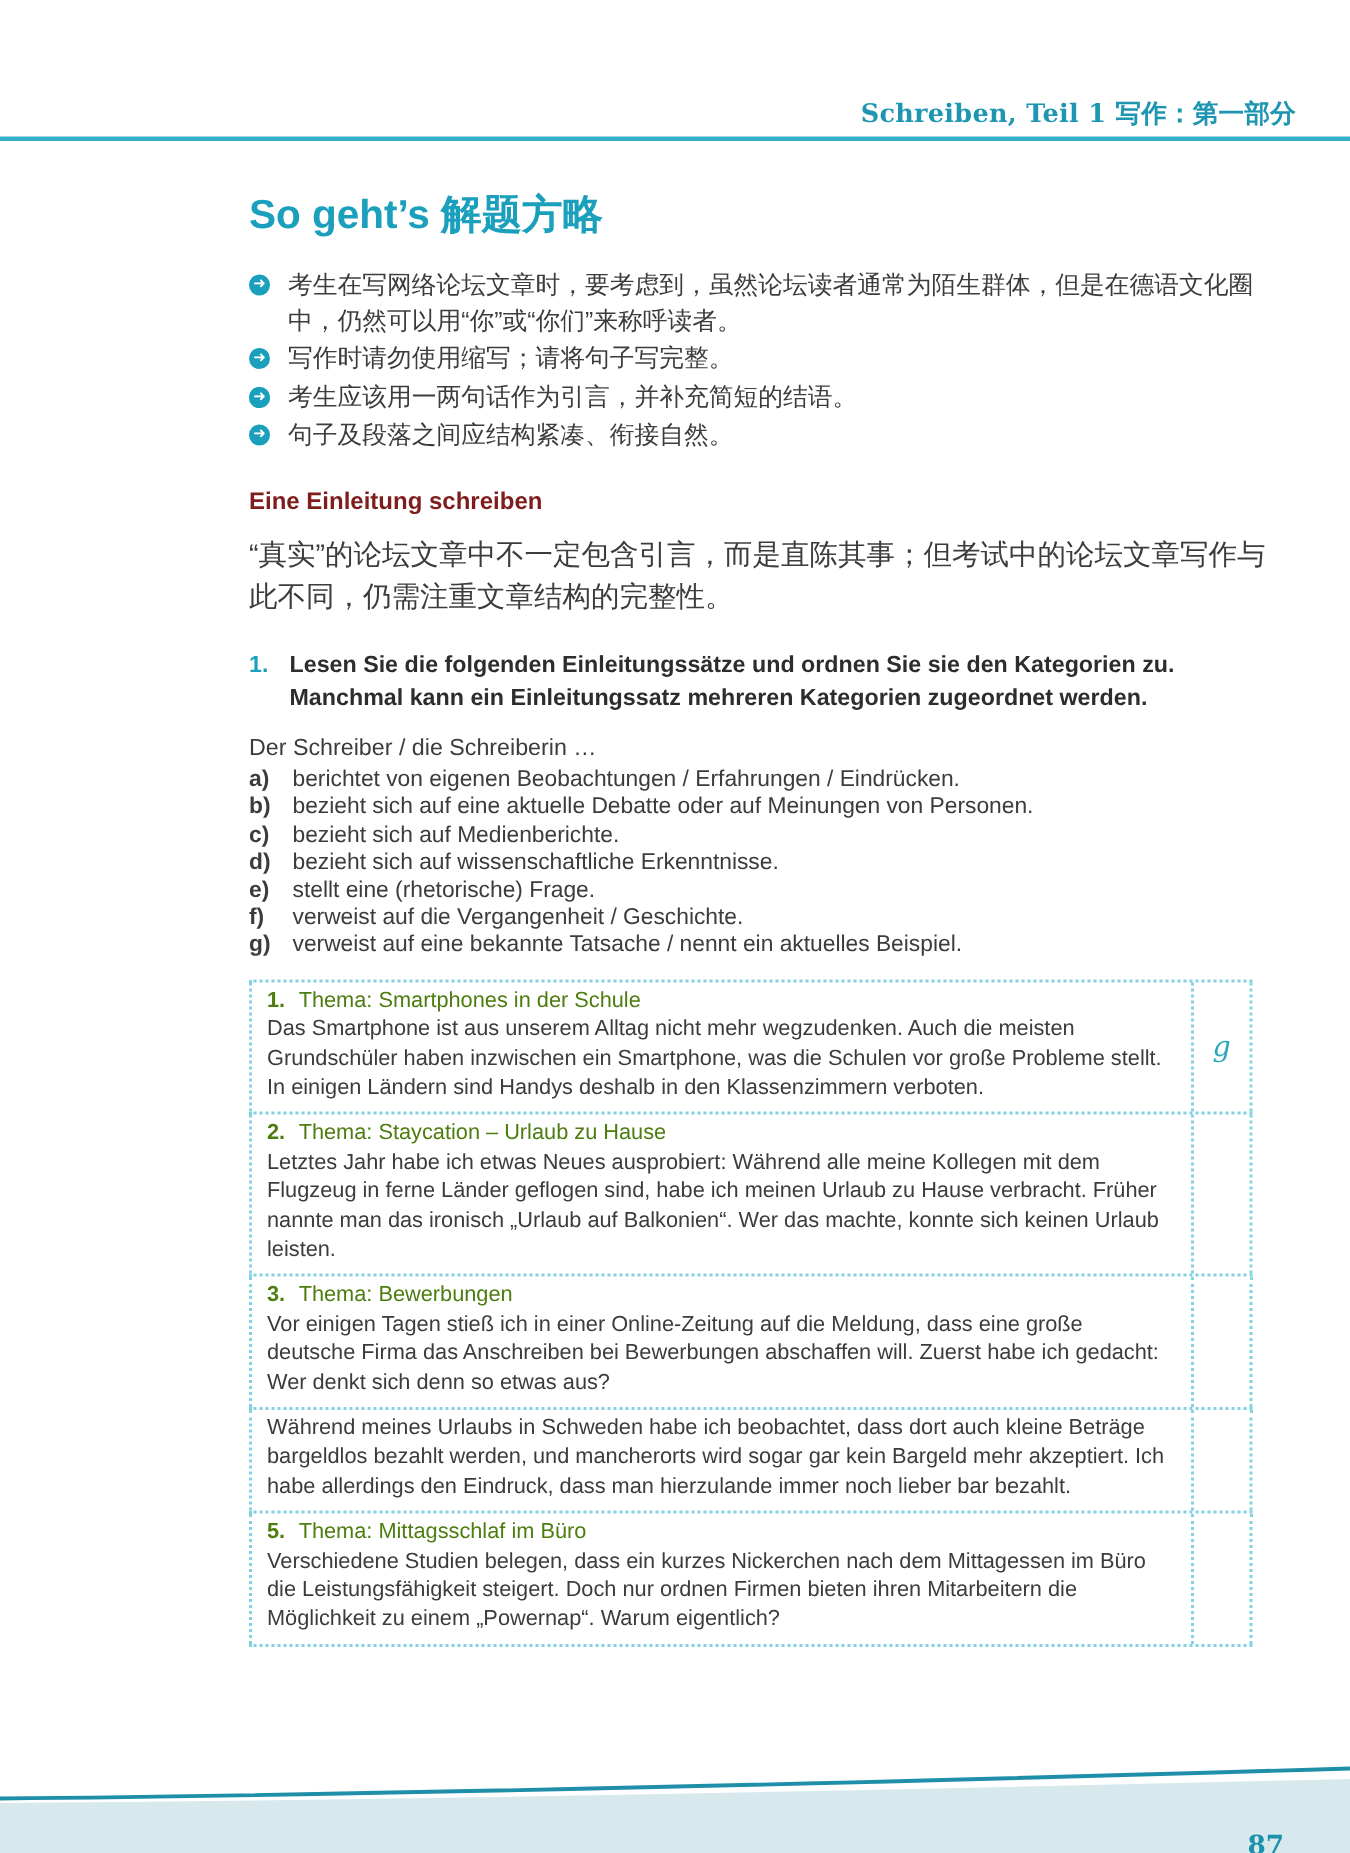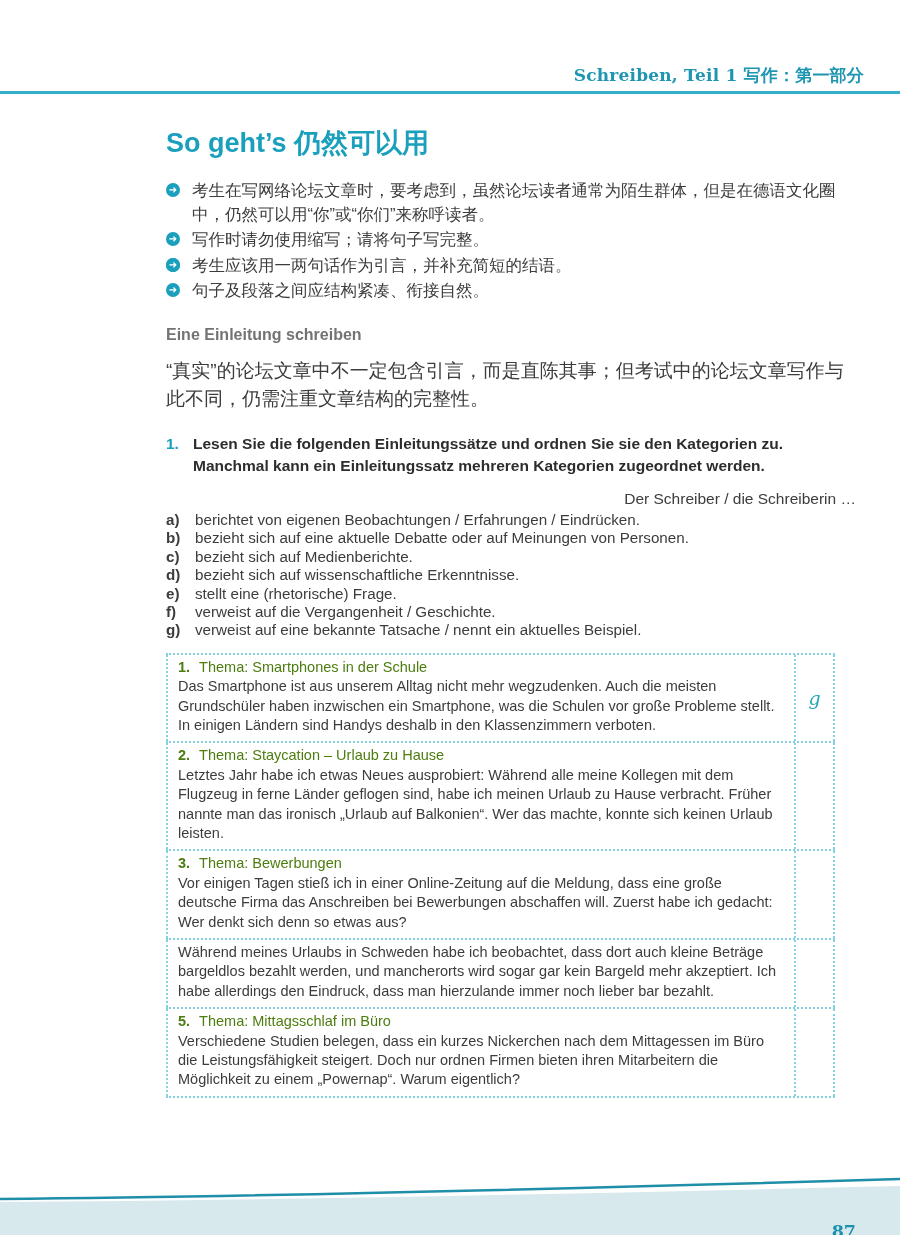--- a/index.html
+++ b/index.html
@@ -24,29 +24,29 @@
 
   .page-title { margin:0; font-size:27px; line-height:31px; font-weight:700; color:#1a9fbc; }
 
   .tips { list-style:none; margin:20px 0 0 0; padding:0; }
   .tips li { position:relative; padding-left:26px; font-size:16.5px; line-height:23.5px; margin-bottom:2px; }
   .bullet-icon {
     position:absolute; left:0; top:4px; width:14px; height:14px; border-radius:50%;
     background:#1a9fbc; color:#fff; font-size:10px; line-height:14px; text-align:center;
   }
 
-  .subheading { margin-top:22px; font-size:16px; line-height:20px; font-weight:700; color:#737373; }
+  .subheading { margin-top:22px; font-size:16px; line-height:20px; font-weight:700; color:#7f1d1d; }
 
   .intro { margin-top:12px; font-size:19px; line-height:28.5px; }
 
   .exercise { margin-top:10px; position:relative; padding-left:27px;
     font-weight:700; font-size:15.5px; line-height:22px; color:#2d2d2d; }
   .exercise-number { position:absolute; left:0; color:#1a9fbc; }
 
-  .lead-in { margin-top:13px; font-size:15.5px; line-height:18.4px;text-align:right; }
+  .lead-in { margin-top:13px; font-size:15.5px; line-height:18.4px; }
 
   .categories { margin-top:3px; }
   .category { position:relative; padding-left:29px; font-size:15.2px; line-height:18.4px; }
   .category-letter { position:absolute; left:0; font-weight:700; }
 
   
   .qtable { margin-top:13px; width:669px; border-top:2px dotted #82d2e2; font-size:14.5px; }
   .qrow { display:flex; border-bottom:2px dotted #82d2e2; }
   .qcell {
     flex:1; border-left:2px dotted #82d2e2; border-right:2px dotted #82d2e2;
@@ -72,21 +72,21 @@
 </head>
 <body>
 
 <div class="page">
 
   <div class="header-text">Schreiben, Teil 1 写作：第一部分</div>
   <div class="header-rule"></div>
 
   <div class="content">
 
-    <h1 class="page-title">So geht’s 仍然可以用</h1>
+    <h1 class="page-title">So geht’s 解题方略</h1>
 
     <ul class="tips">
       <li>
         <span class="bullet-icon">➜</span>
         <span>考生在写网络论坛文章时，要考虑到，虽然论坛读者通常为陌生群体，但是在德语文化圈中，仍然可以用“你”或“你们”来称呼读者。</span>
       </li>
       <li>
         <span class="bullet-icon">➜</span>
         <span>写作时请勿使用缩写；请将句子写完整。</span>
       </li>

